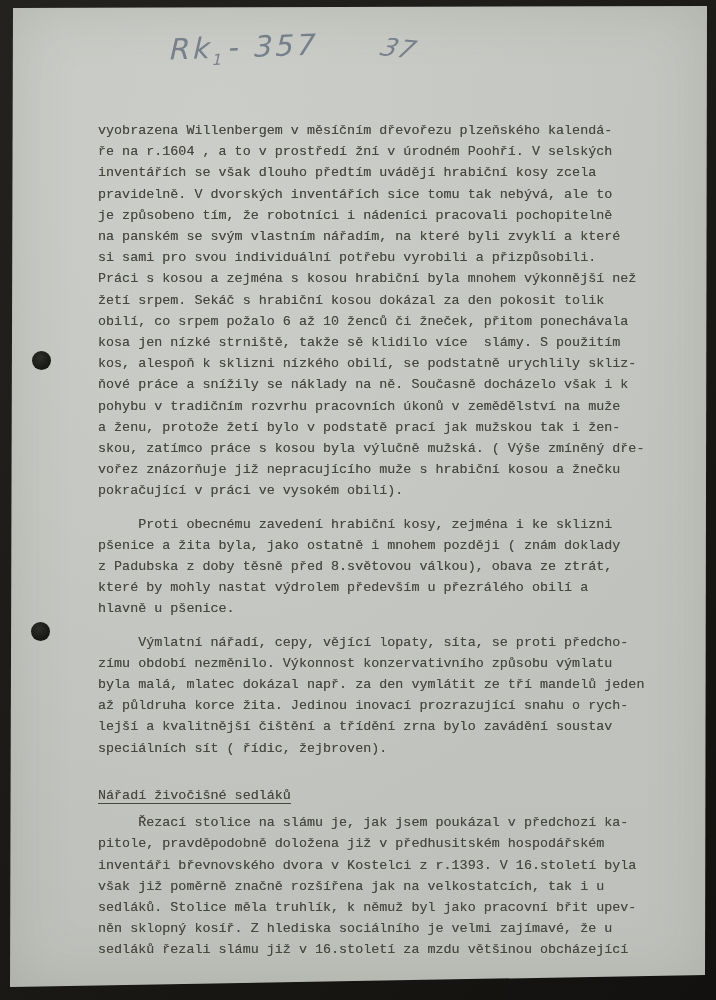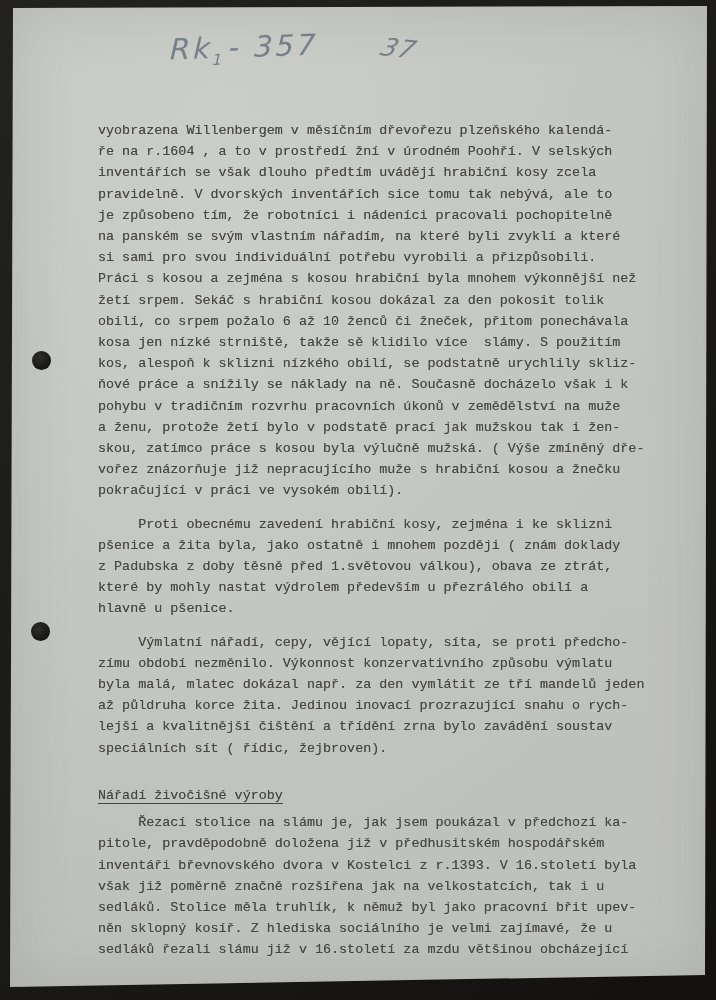--- a/index.html
+++ b/index.html
@@ -121,30 +121,30 @@
 kosa jen nízké strniště, takže sě klidilo více  slámy. S použitím
 kos, alespoň k sklizni nízkého obilí, se podstatně urychlily skliz-
 ňové práce a snížily se náklady na ně. Současně docházelo však i k
 pohybu v tradičním rozvrhu pracovních úkonů v zemědělství na muže
 a ženu, protože žetí bylo v podstatě prací jak mužskou tak i žen-
 skou, zatímco práce s kosou byla výlučně mužská. ( Výše zmíněný dře-
 vořez znázorňuje již nepracujícího muže s hrabiční kosou a žnečku
 pokračující v práci ve vysokém obilí).</p>
       <p class="para">     Proti obecnému zavedení hrabiční kosy, zejména i ke sklizni
 pšenice a žita byla, jako ostatně i mnohem později ( znám doklady
-z Padubska z doby těsně před 1.světovou válkou), obava ze ztrát,
+z Padubska z doby těsně před 8.světovou válkou), obava ze ztrát,
 které by mohly nastat výdrolem především u přezrálého obilí a
 hlavně u pšenice.</p>
       <p class="para">     Výmlatní nářadí, cepy, vějící lopaty, síta, se proti předcho-
 zímu období nezměnilo. Výkonnost konzervativního způsobu výmlatu
 byla malá, mlatec dokázal např. za den vymlátit ze tří mandelů jeden
 až půldruha korce žita. Jedinou inovací prozrazující snahu o rych-
 lejší a kvalitnější čištění a třídění zrna bylo zavádění soustav
 speciálních sít ( řídic, žejbroven).</p>
-      <h2 class="section-heading">Nářadí živočišné výroby</h2>
+      <h2 class="section-heading">Nářadí živočišné sedláků</h2>
       <p class="para">     Řezací stolice na slámu je, jak jsem poukázal v předchozí ka-
 pitole, pravděpodobně doložena již v předhusitském hospodářském
 inventáři břevnovského dvora v Kostelci z r.1393. V 16.století byla
 však již poměrně značně rozšířena jak na velkostatcích, tak i u
 sedláků. Stolice měla truhlík, k němuž byl jako pracovní břit upev-
 něn sklopný kosíř. Z hlediska sociálního je velmi zajímavé, že u
 sedláků řezali slámu již v 16.století za mzdu většinou obcházející</p>
     </div>
 
   </div>

